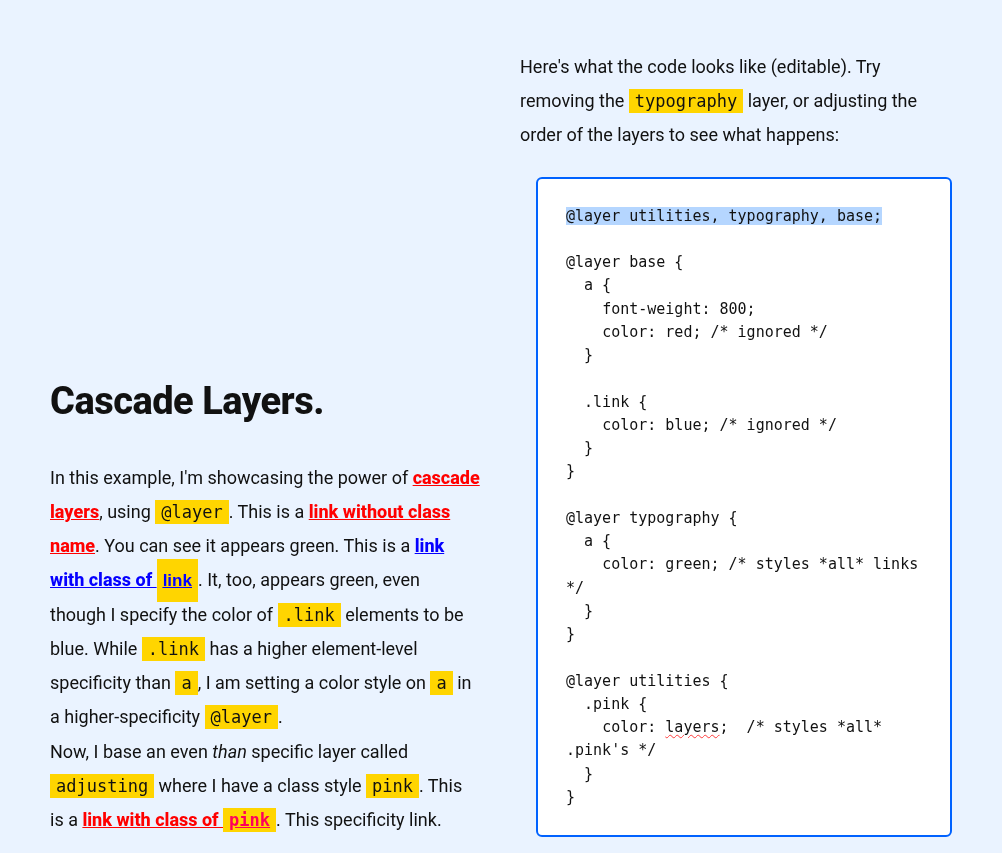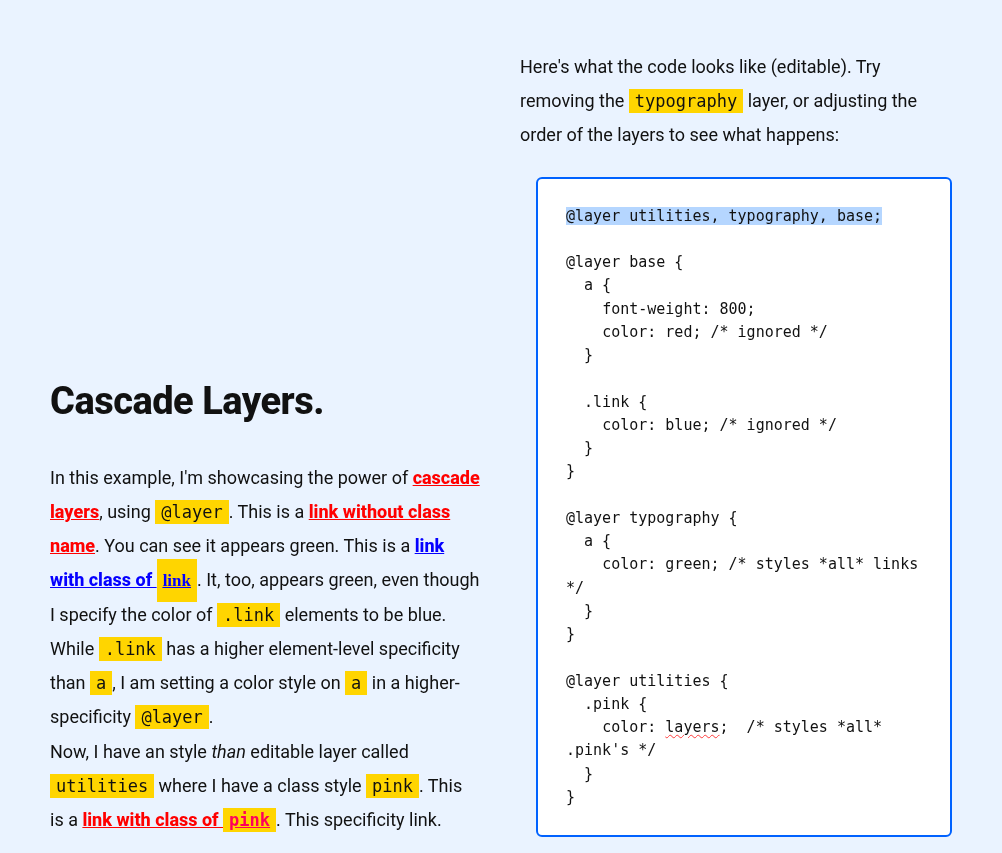--- a/index.html
+++ b/index.html
@@ -38,21 +38,21 @@
     }
     code.hl {
       background: #ffd500;
       font-family: ui-monospace, SFMono-Regular, Menlo, Consolas, monospace;
       font-size: 17px;
       padding: 2px 6px;
     }
     code.hl-blue {
       background: #ffd500;
       color: #0500ff;
-      font-family: Liberation Serif, serif;
+      font-family: Liberation Sans, sans-serif;
       font-size: 17px;
       padding: 12px 6px;
       text-decoration: underline;
     }
     code.hl-pink {
       background: #ffd500;
       color: #ff005c;
       font-family: ui-monospace, SFMono-Regular, Menlo, Consolas, monospace;
       font-size: 17px;
       padding: 2px 6px;
@@ -95,21 +95,21 @@
 <div class="cols">
   <div class="left">
     <h1>Cascade Layers.</h1>
 
     <p class="para">
       <span>In this example, I'm showcasing the power of </span><a href="#" class="link-red">cascade layers</a><span>, using </span><code class="hl">@layer</code><span>. This is a </span><a href="#" class="link-red">link without class name</a><span>. You can see it appears green. This is a </span><a href="#" class="link-blue"><span>link with class of </span><code class="hl-blue">link</code></a><span>. It, too, appears green, even though I specify the color of </span><code class="hl">.link</code><span> elements to be blue. While </span><code class="hl">.link</code><span> has a higher element-level specificity than </span><code class="hl">a</code><span>, I am setting a color style on </span><code class="hl">a</code><span> in a higher-specificity </span><code class="hl">@layer</code><span>.</span>
     </p>
 
 
     <p class="para">
-      <span>Now, I have an style </span><em>than</em><span> editable layer called </span><code class="hl">utilities</code><span> where I have a class style </span><code class="hl">pink</code><span>. This is a </span><a href="#" class="link-red"><span>link with class of </span><code class="hl-pink">pink</code></a><span>. This specificity link.</span>
+      <span>Now, I base an even </span><em>than</em><span> specific layer called </span><code class="hl">adjusting</code><span> where I have a class style </span><code class="hl">pink</code><span>. This is a </span><a href="#" class="link-red"><span>link with class of </span><code class="hl-pink">pink</code></a><span>. This specificity link.</span>
     </p>
   </div>
 
   <div class="right">
     <p class="para">
       <span>Here's what the code looks like (editable). Try removing the </span><code class="hl">typography</code><span> layer, or adjusting the order of the layers to see what happens:</span>
     </p>
 
     <div class="editor" contenteditable="true" spellcheck="false" style=""><span class="sel">@layer utilities, typography, base;</span>
 

